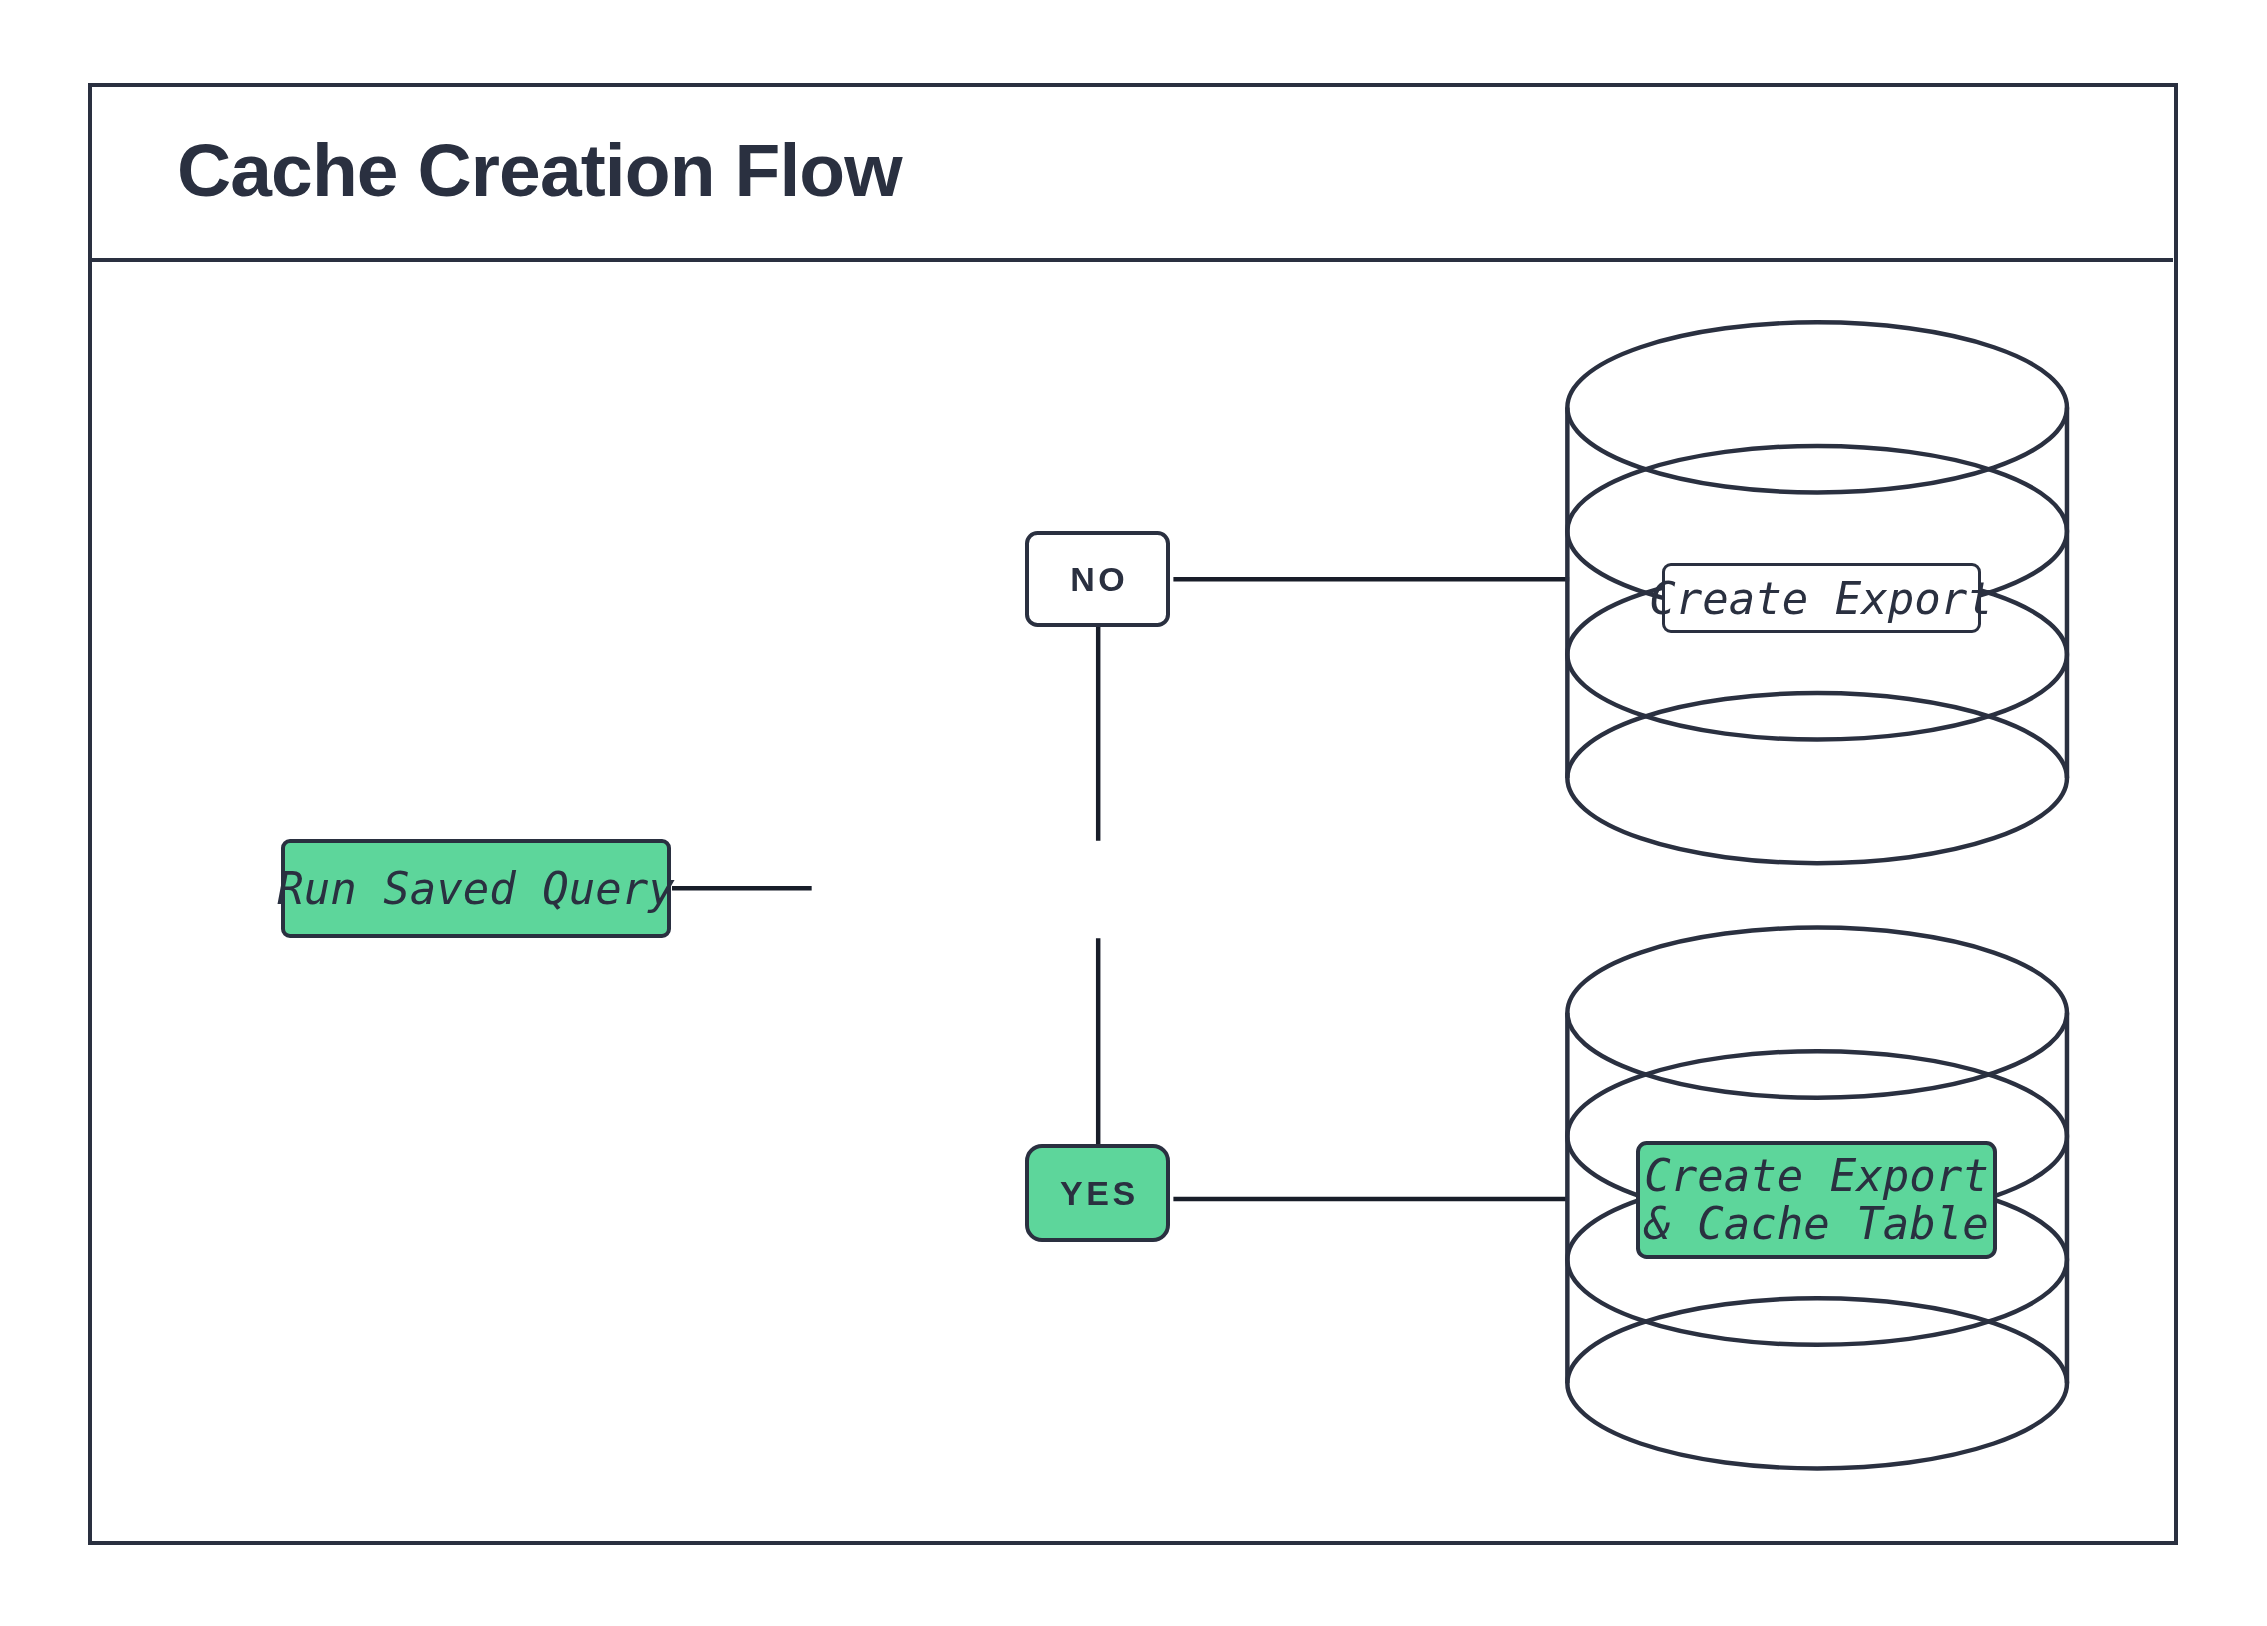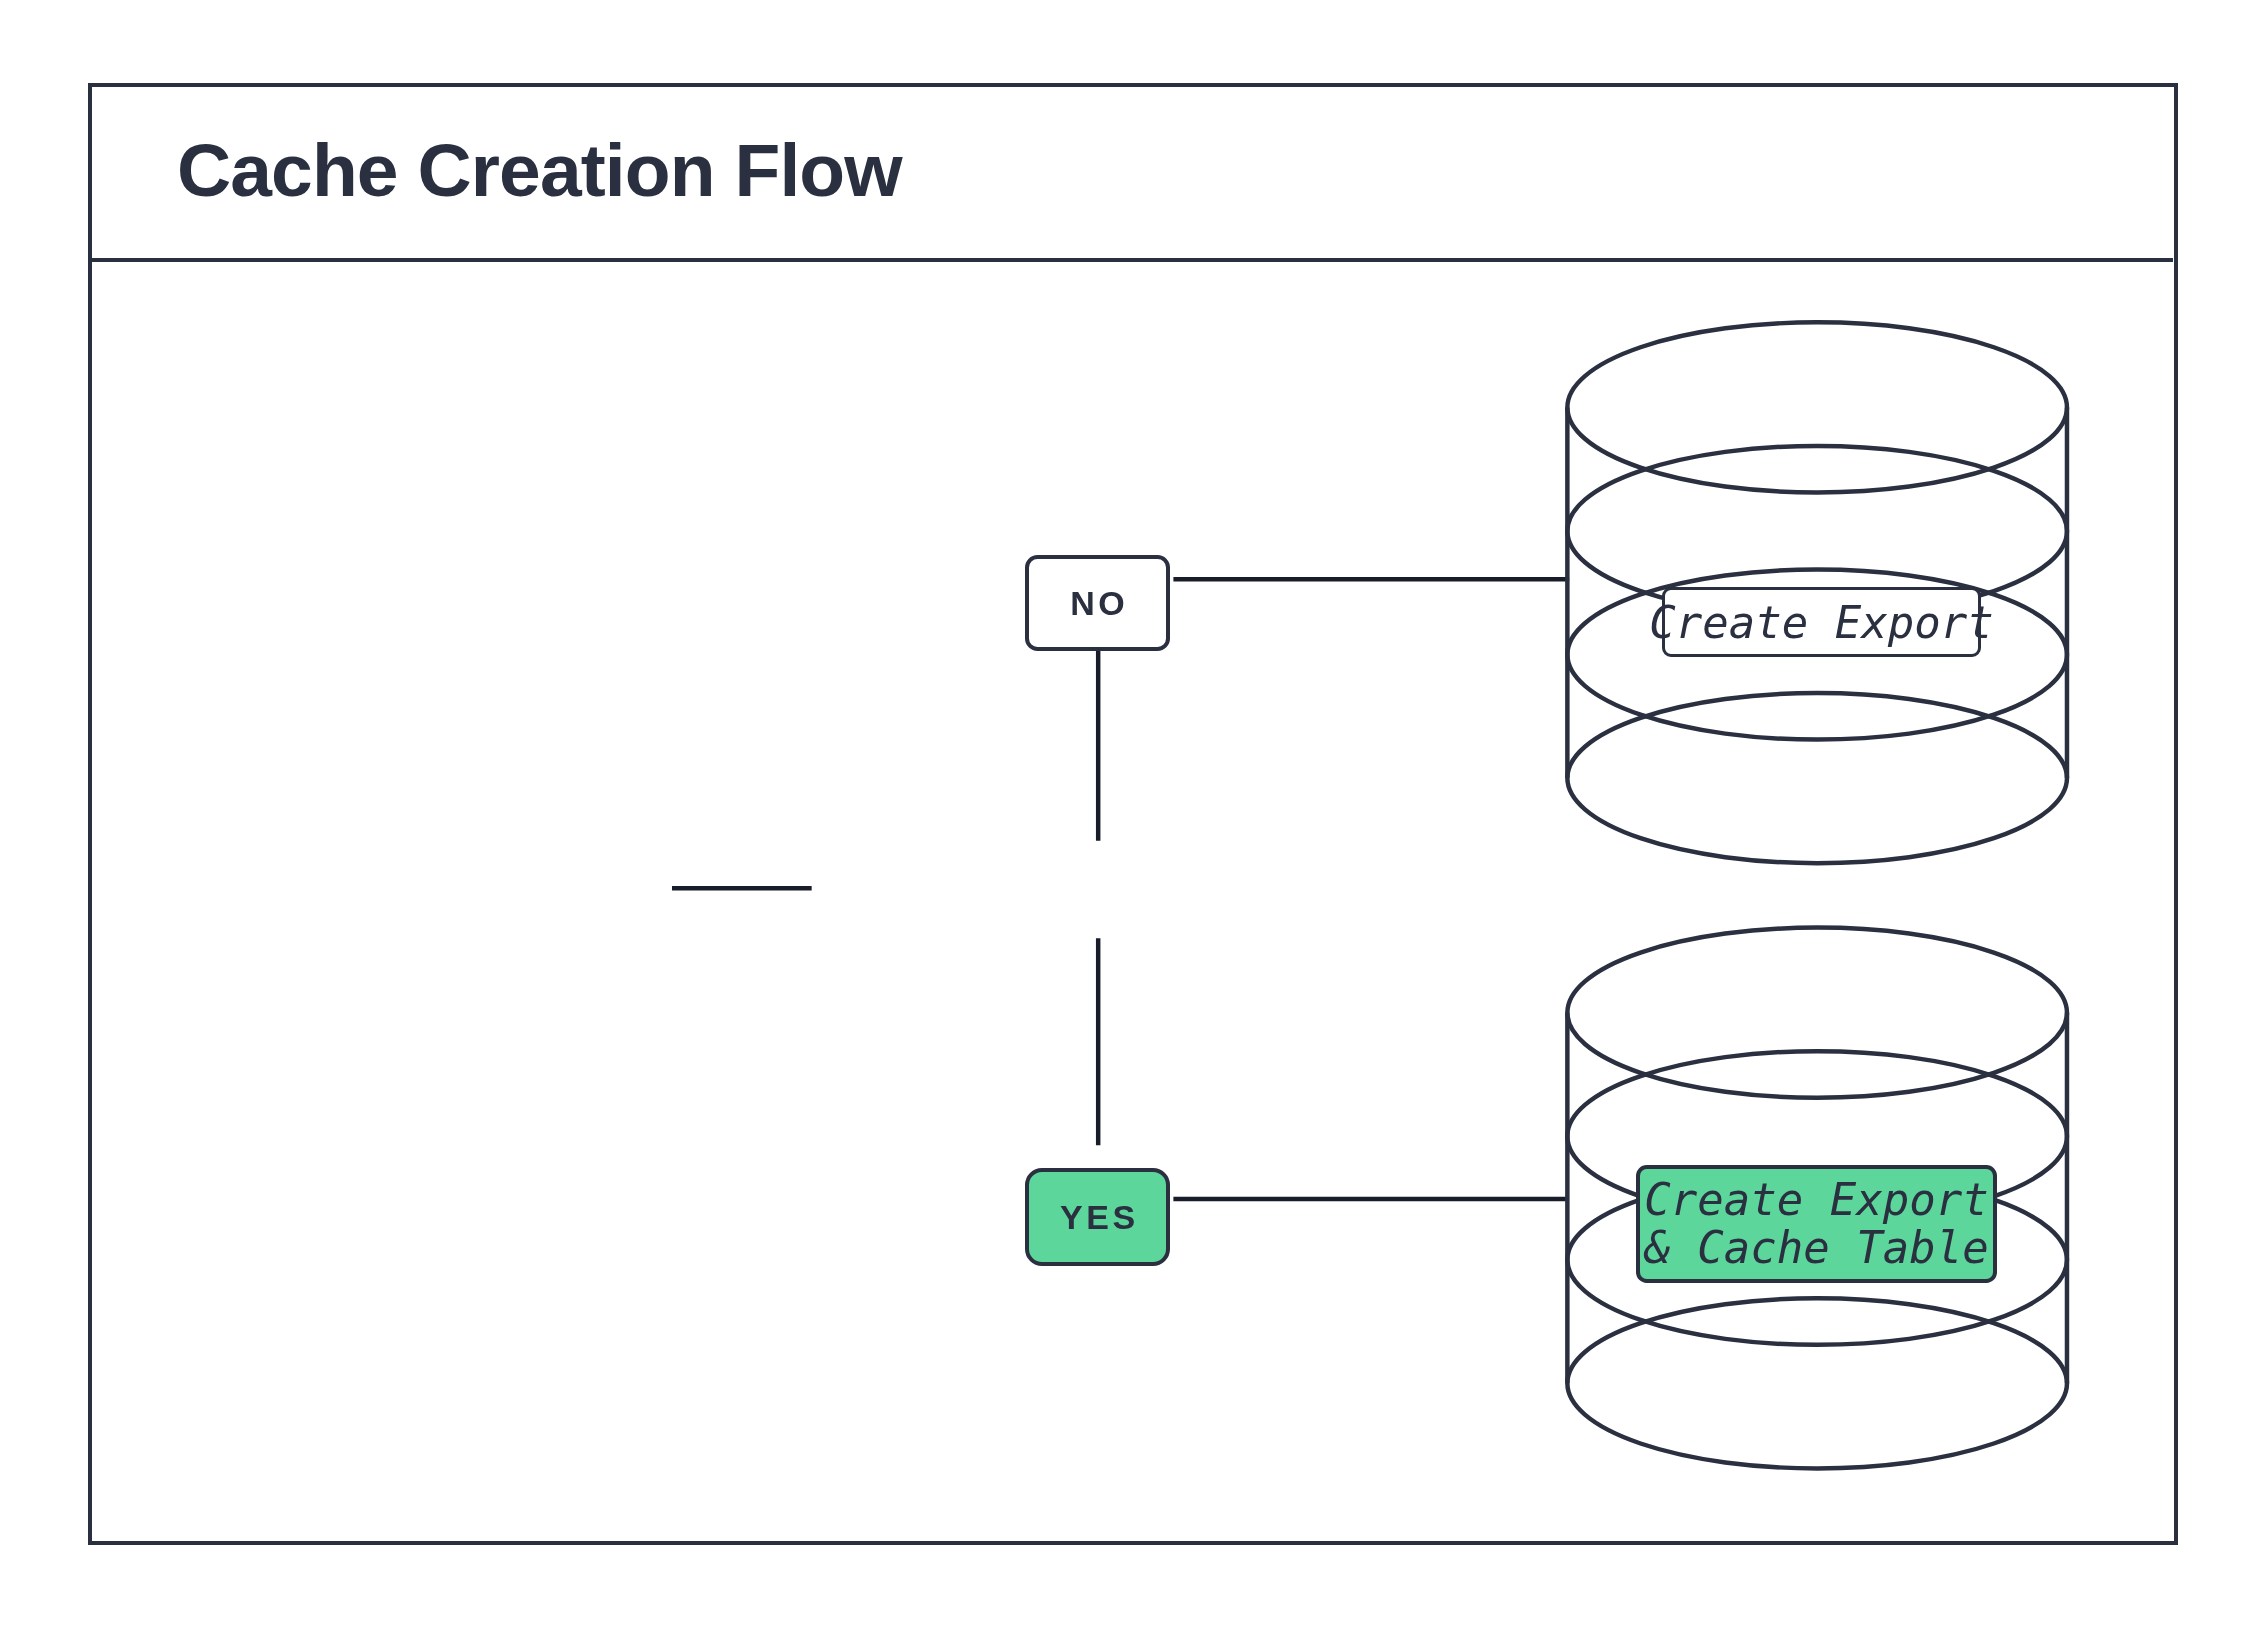--- a/index.html
+++ b/index.html
@@ -30,21 +30,21 @@
   }
 
   
   svg.wires{position:absolute; left:0; top:0; width:2268px; height:1626px;}
   .wire{stroke:var(--line); stroke-width:5; fill:none;}
   .cyl{stroke:var(--ink); stroke-width:5; fill:none;}
 
   
   .node{
     position:absolute; display:flex; align-items:center; justify-content:center;
-    text-align:center; white-space:nowrap;margin-top:24px;
+    text-align:center; white-space:nowrap;
   }
   .mono{font-family:"DejaVu Sans Mono", monospace; font-size:44px; font-weight:500;font-style:italic;}
   .node-start{
     left:281px; top:839px; width:390px; height:99px;
     background:var(--green); border:4.5px solid var(--ink); border-radius:9px;
     color:var(--ink);
   }
   .node-decision{
     left:810px; top:839px; width:599px; height:99px;
     background:var(--dark); border-radius:12.5px; color:var(--light);
@@ -102,20 +102,21 @@
     <g>
       <line class="cyl" x1="1750" y1="1131" x2="1750" y2="1545"></line>
       <line class="cyl" x1="2308" y1="1131" x2="2308" y2="1545"></line>
       <ellipse class="cyl" cx="2029" cy="1131" rx="279" ry="95"></ellipse>
       <ellipse class="cyl" cx="2029" cy="1269" rx="279" ry="95"></ellipse>
       <ellipse class="cyl" cx="2029" cy="1407" rx="279" ry="95"></ellipse>
       <ellipse class="cyl" cx="2029" cy="1545" rx="279" ry="95"></ellipse>
     </g>
   </svg>
 
+  <div class="node node-start mono">Run Saved Query</div>
 
 
   <div class="node node-no node-branch">NO</div>
 
   <div class="node node-yes node-branch">YES</div>
 
   <div class="node node-export mono">Create Export</div>
 
   <div class="node node-export-cache mono">
     <span>Create Export</span>

